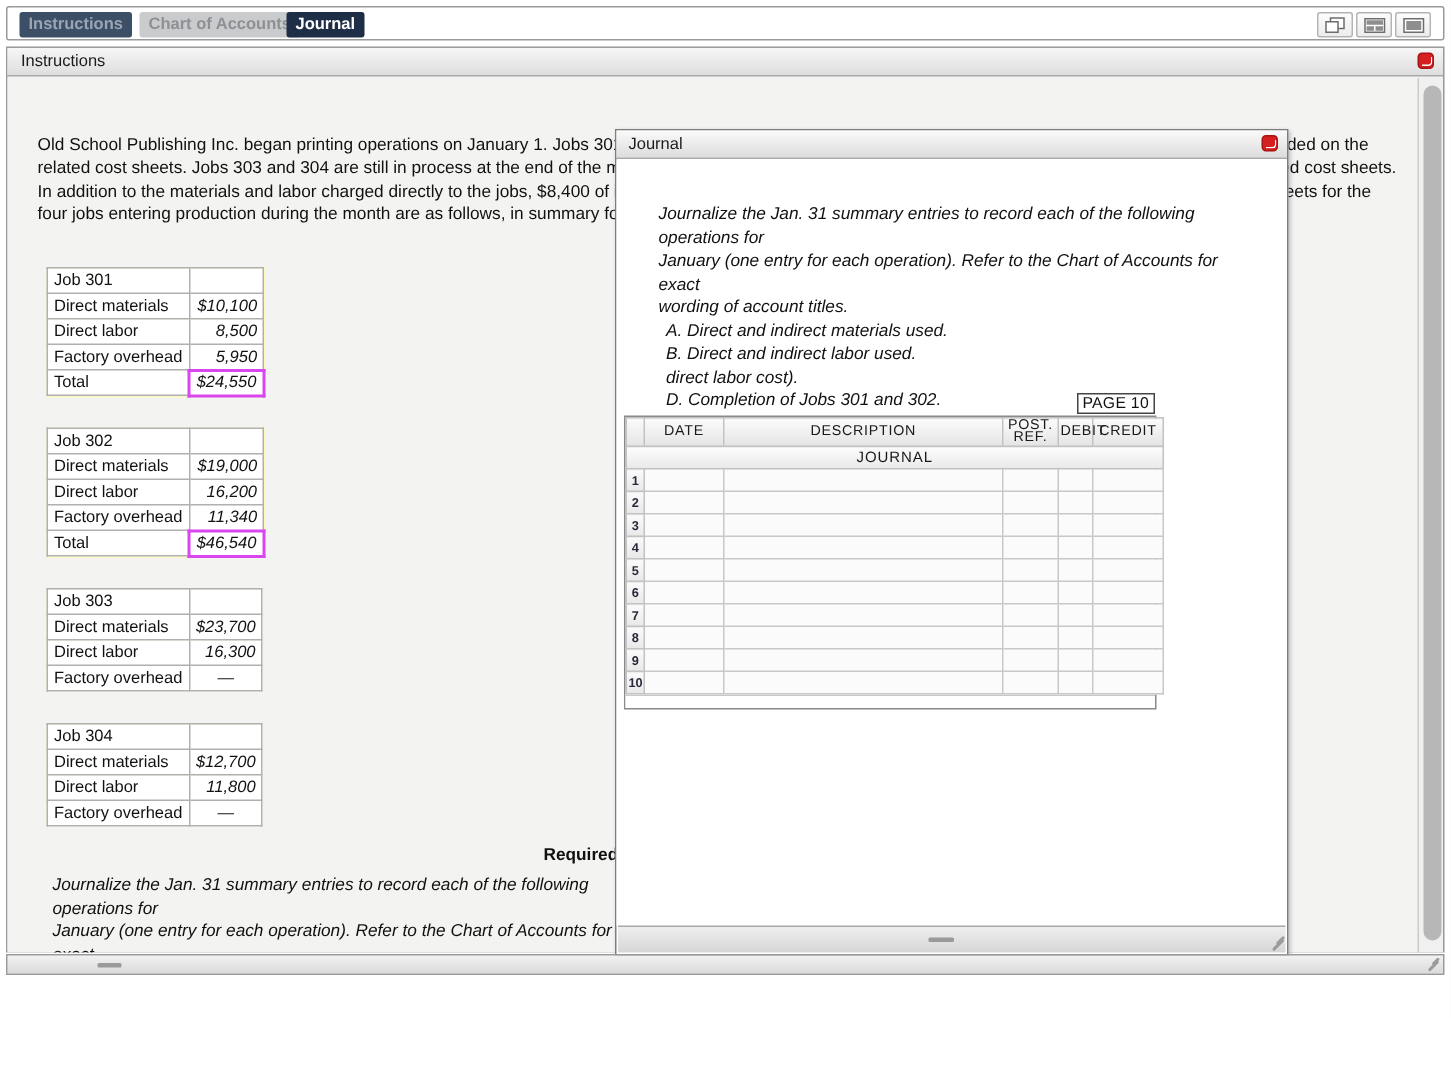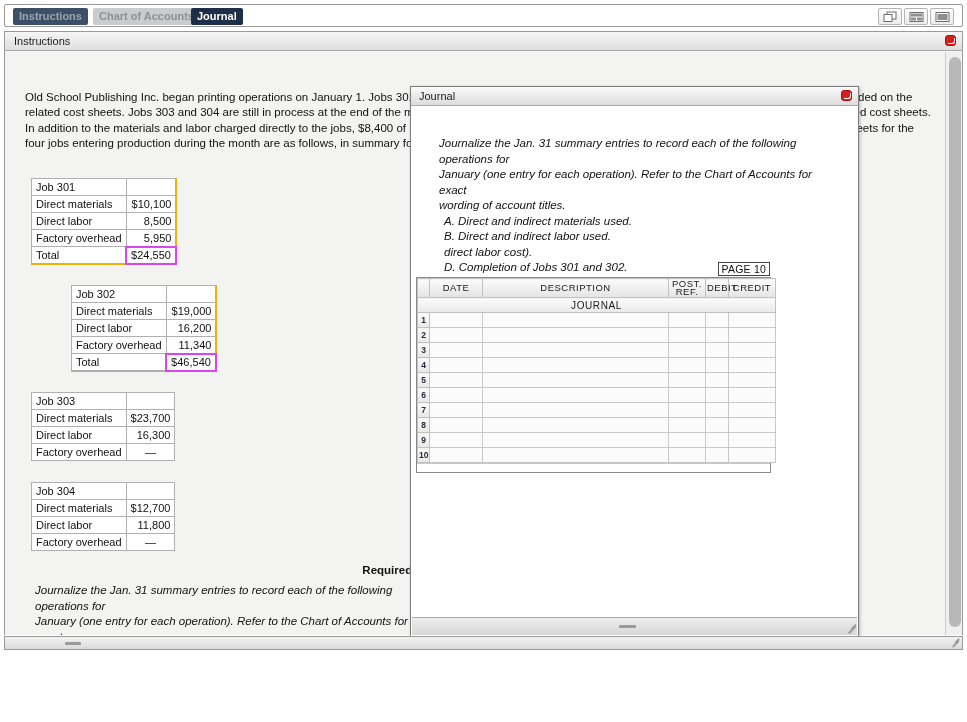--- a/index.html
+++ b/index.html
@@ -102,37 +102,38 @@
     font-size: 11.5px; color: #111111; line-height: 15.5px;
     text-align: left;
   }
 
   
   .jobtable {
     position: absolute; left: 26px;
     width: 115px;
     border-collapse: collapse;
     font-size: 11px;
-    background: #eab308;
+    background: #fef9c3;
   }
   .jobtable td {
     border: 1px solid #b0b0b0;
     height: 17px;
     padding: 0 4px;
     color: #111111;
     white-space: nowrap;
   }
   .jobtable td.lbl { width: 85px; background: #ffffff; }
   .jobtable td.val {
     width: 36px; text-align: right;
     background: #ffffff;
+    font-style: italic;
   }
   .jobtable td.total-val { border: 2px solid #d946ef; font-weight: normal; }
   .jt-301 { top: 126px; }
-  .jt-302 { top: 233px; margin-left: 40px; }
+  .jt-302 { top: 233px; }
   .jt-303 { top: 340px; }
   .jt-304 { top: 430px; }
 
   
   #required {
     position: absolute; left: 26px; top: 512px; width: 385px;
     font-size: 11.5px; color: #111111;
   }
   #required .req-head { font-weight: bold; font-style: normal; margin-bottom: 7px; text-align: right; }
   #required .req-line { font-style: italic; line-height: 15.5px; padding-left: 4px; }

